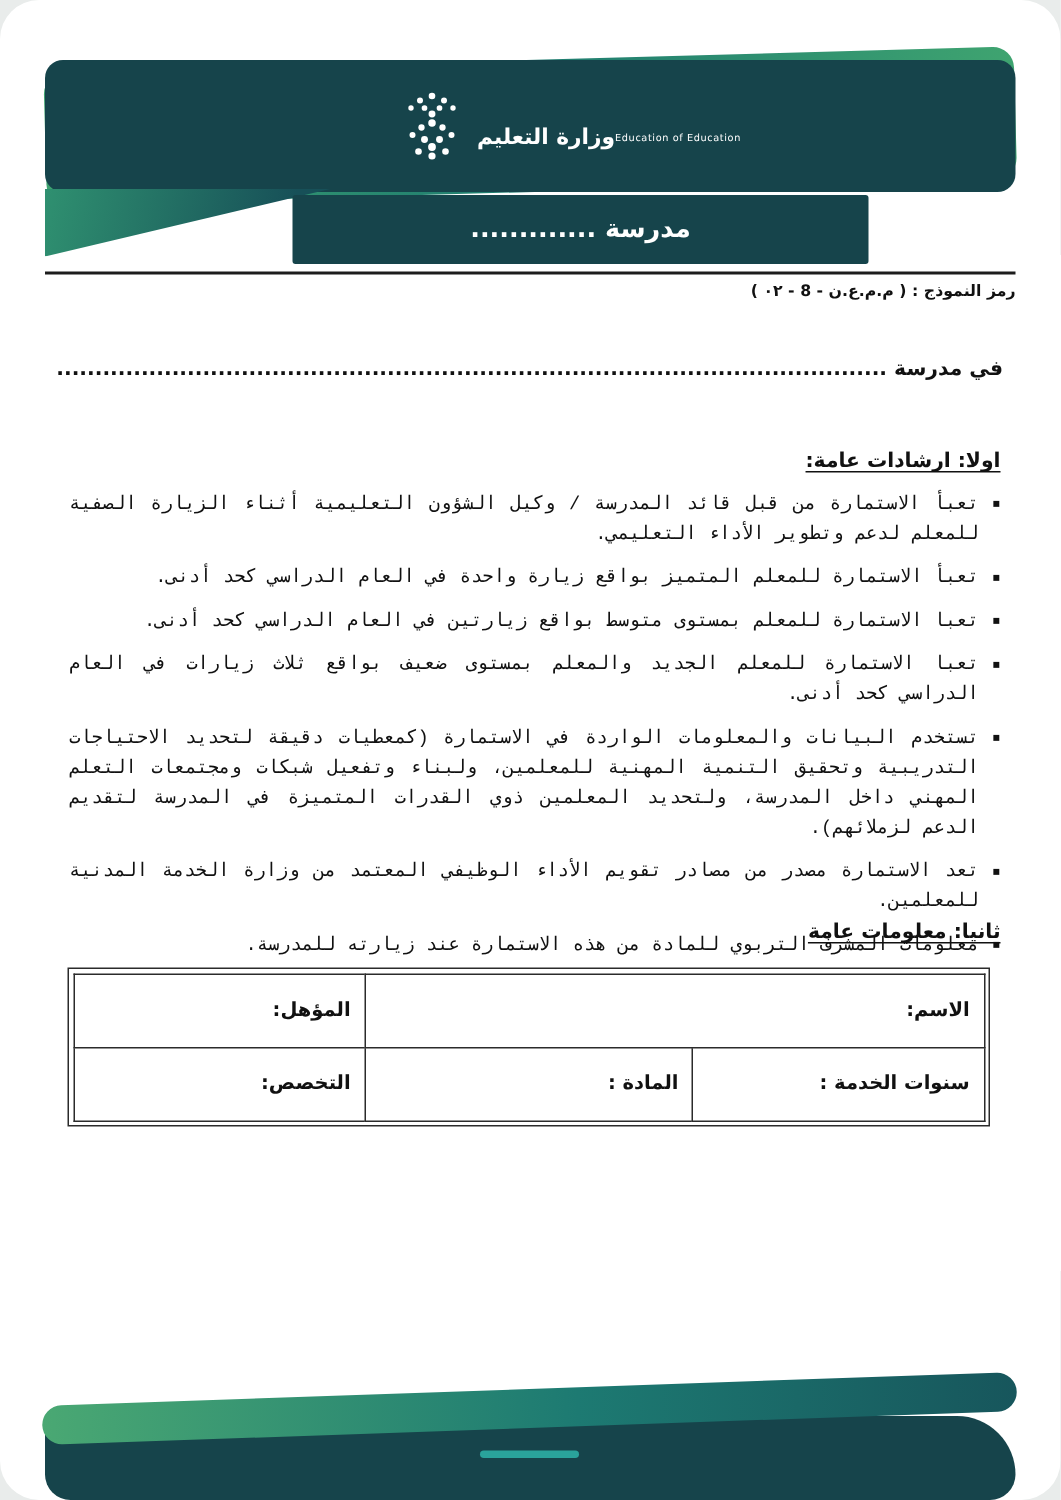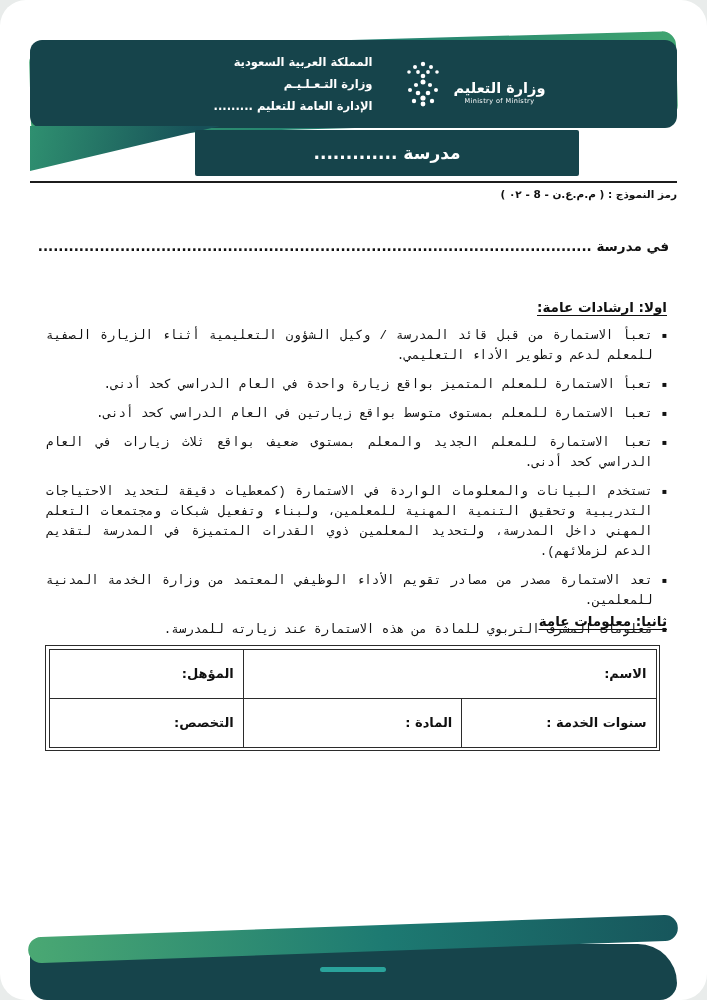--- a/index.html
+++ b/index.html
@@ -30,21 +30,21 @@
     display:flex; align-items:center; justify-content:center; gap:28px;
   }
   .banner-inner-shift { display:flex; align-items:center; gap:28px; transform:translateX(26px); }
   .hdr-text {
     direction:rtl; text-align:right;
     font-size:11.5px; font-weight:bold; line-height:22px;
     min-width:122px; white-space:nowrap;
   }
   .logo { display:flex; align-items:center; gap:7px; }
   .logo-emblem svg { display:block; }
-  .logo-text { display:flex; flex-direction:column; align-items:center;margin-top:16px; }
+  .logo-text { display:flex; flex-direction:row; align-items:center;margin-top:16px; }
   .logo-ar { font-size:14.5px; font-weight:bold; line-height:18px; }
   .logo-en { font-size:6.5px; letter-spacing:.4px; line-height:9px; white-space:nowrap; }
 
   
   .swoosh {
     position:absolute; left:30px; top:126px; width:190px; height:45px;
     background:linear-gradient(100deg,#2f9070 0%,#175058 85%);
     clip-path:polygon(0 0,100% 0,0 100%);
   }
 
@@ -122,25 +122,20 @@
 </style>
 </head>
 <body>
 
 <div class="page">
 
   <div class="banner-wrap">
     <div class="banner-green"></div>
     <div class="banner">
       <div class="banner-inner-shift">
-        <div class="hdr-text">
-          <div>المملكة العربية السعودية</div>
-          <div>وزارة التـعـلـيـم</div>
-          <div>الإدارة العامة للتعليم .........</div>
-        </div>
         <div class="logo">
           <span class="logo-emblem">
             <svg width="46" height="50" viewBox="0 0 46 50" xmlns="http://www.w3.org/2000/svg">
               <g fill="#ffffff">
                 <circle cx="23" cy="5" r="2.2"></circle>
                 <circle cx="15" cy="8" r="2"></circle>
                 <circle cx="31" cy="8" r="2"></circle>
                 <circle cx="9" cy="13" r="1.8"></circle>
                 <circle cx="37" cy="13" r="1.8"></circle>
                 <circle cx="18" cy="13" r="1.9"></circle>
@@ -155,21 +150,21 @@
                 <circle cx="28" cy="34" r="2.3"></circle>
                 <circle cx="23" cy="39" r="2.6"></circle>
                 <circle cx="14" cy="42" r="2.2"></circle>
                 <circle cx="32" cy="42" r="2.2"></circle>
                 <circle cx="23" cy="45" r="2.4"></circle>
               </g>
             </svg>
           </span>
           <span class="logo-text">
             <span class="logo-ar">وزارة التعليم</span>
-            <span class="logo-en">Ministry of Ministry</span>
+            <span class="logo-en">Education of Education</span>
           </span>
         </div>
       </div>
     </div>
   </div>
 
   <div class="swoosh"></div>
   <div class="school-box">مدرسة .............</div>
 
   <div class="form-info">

